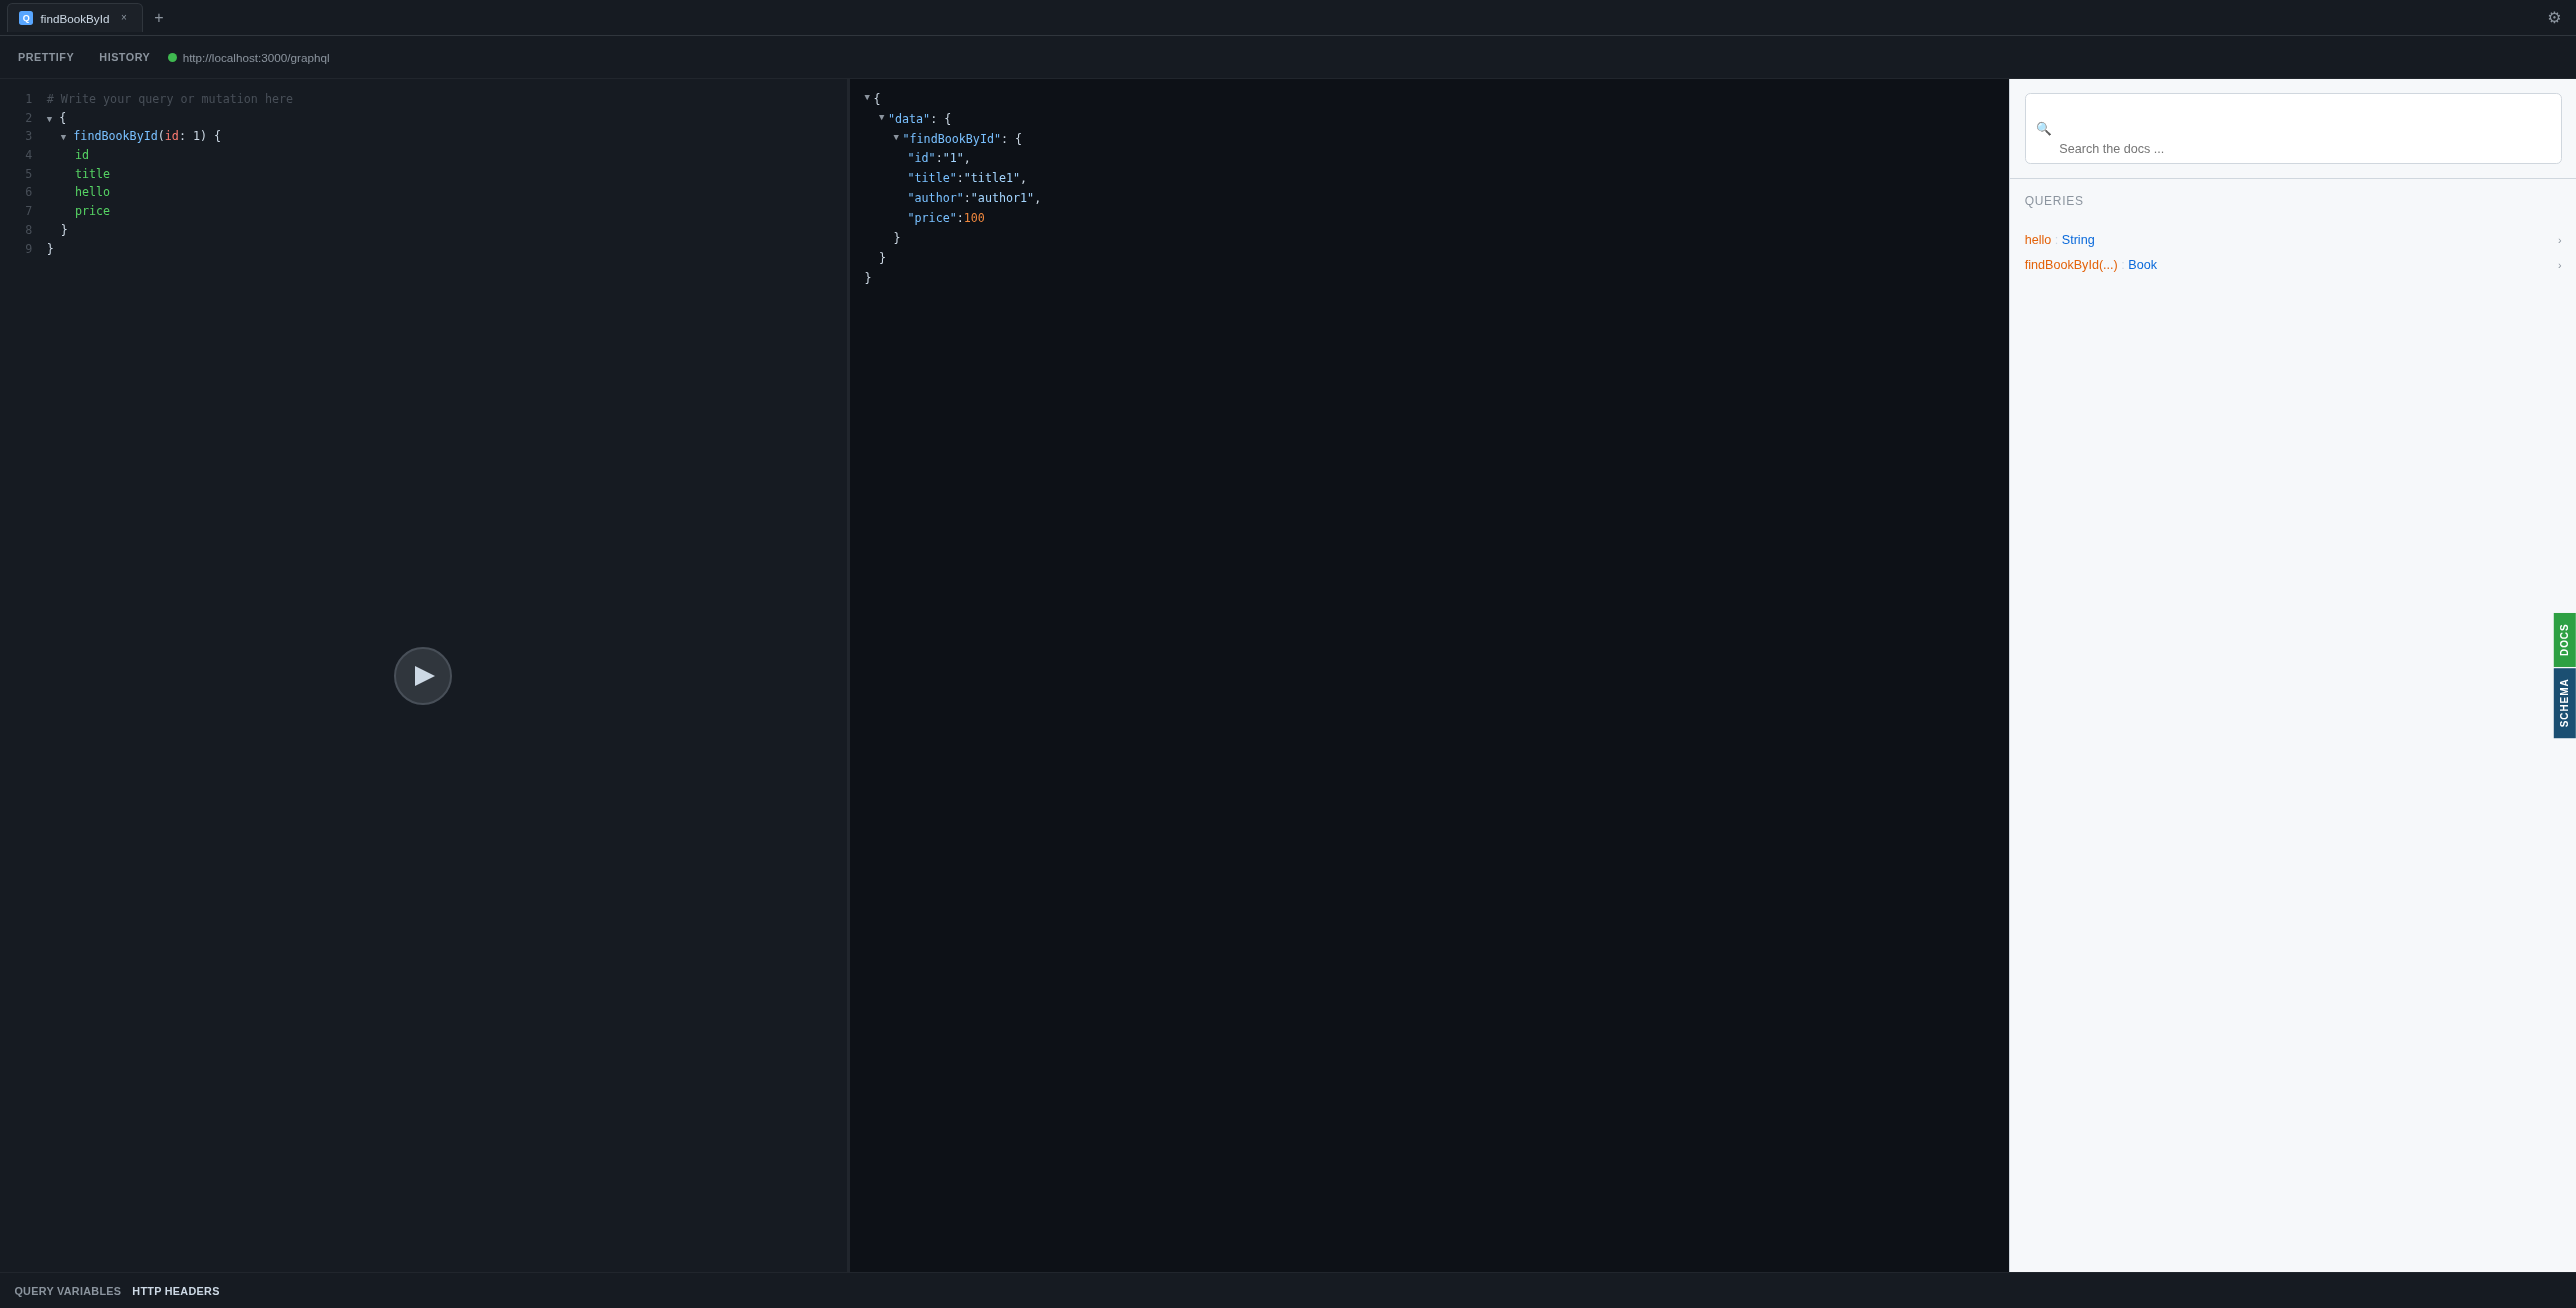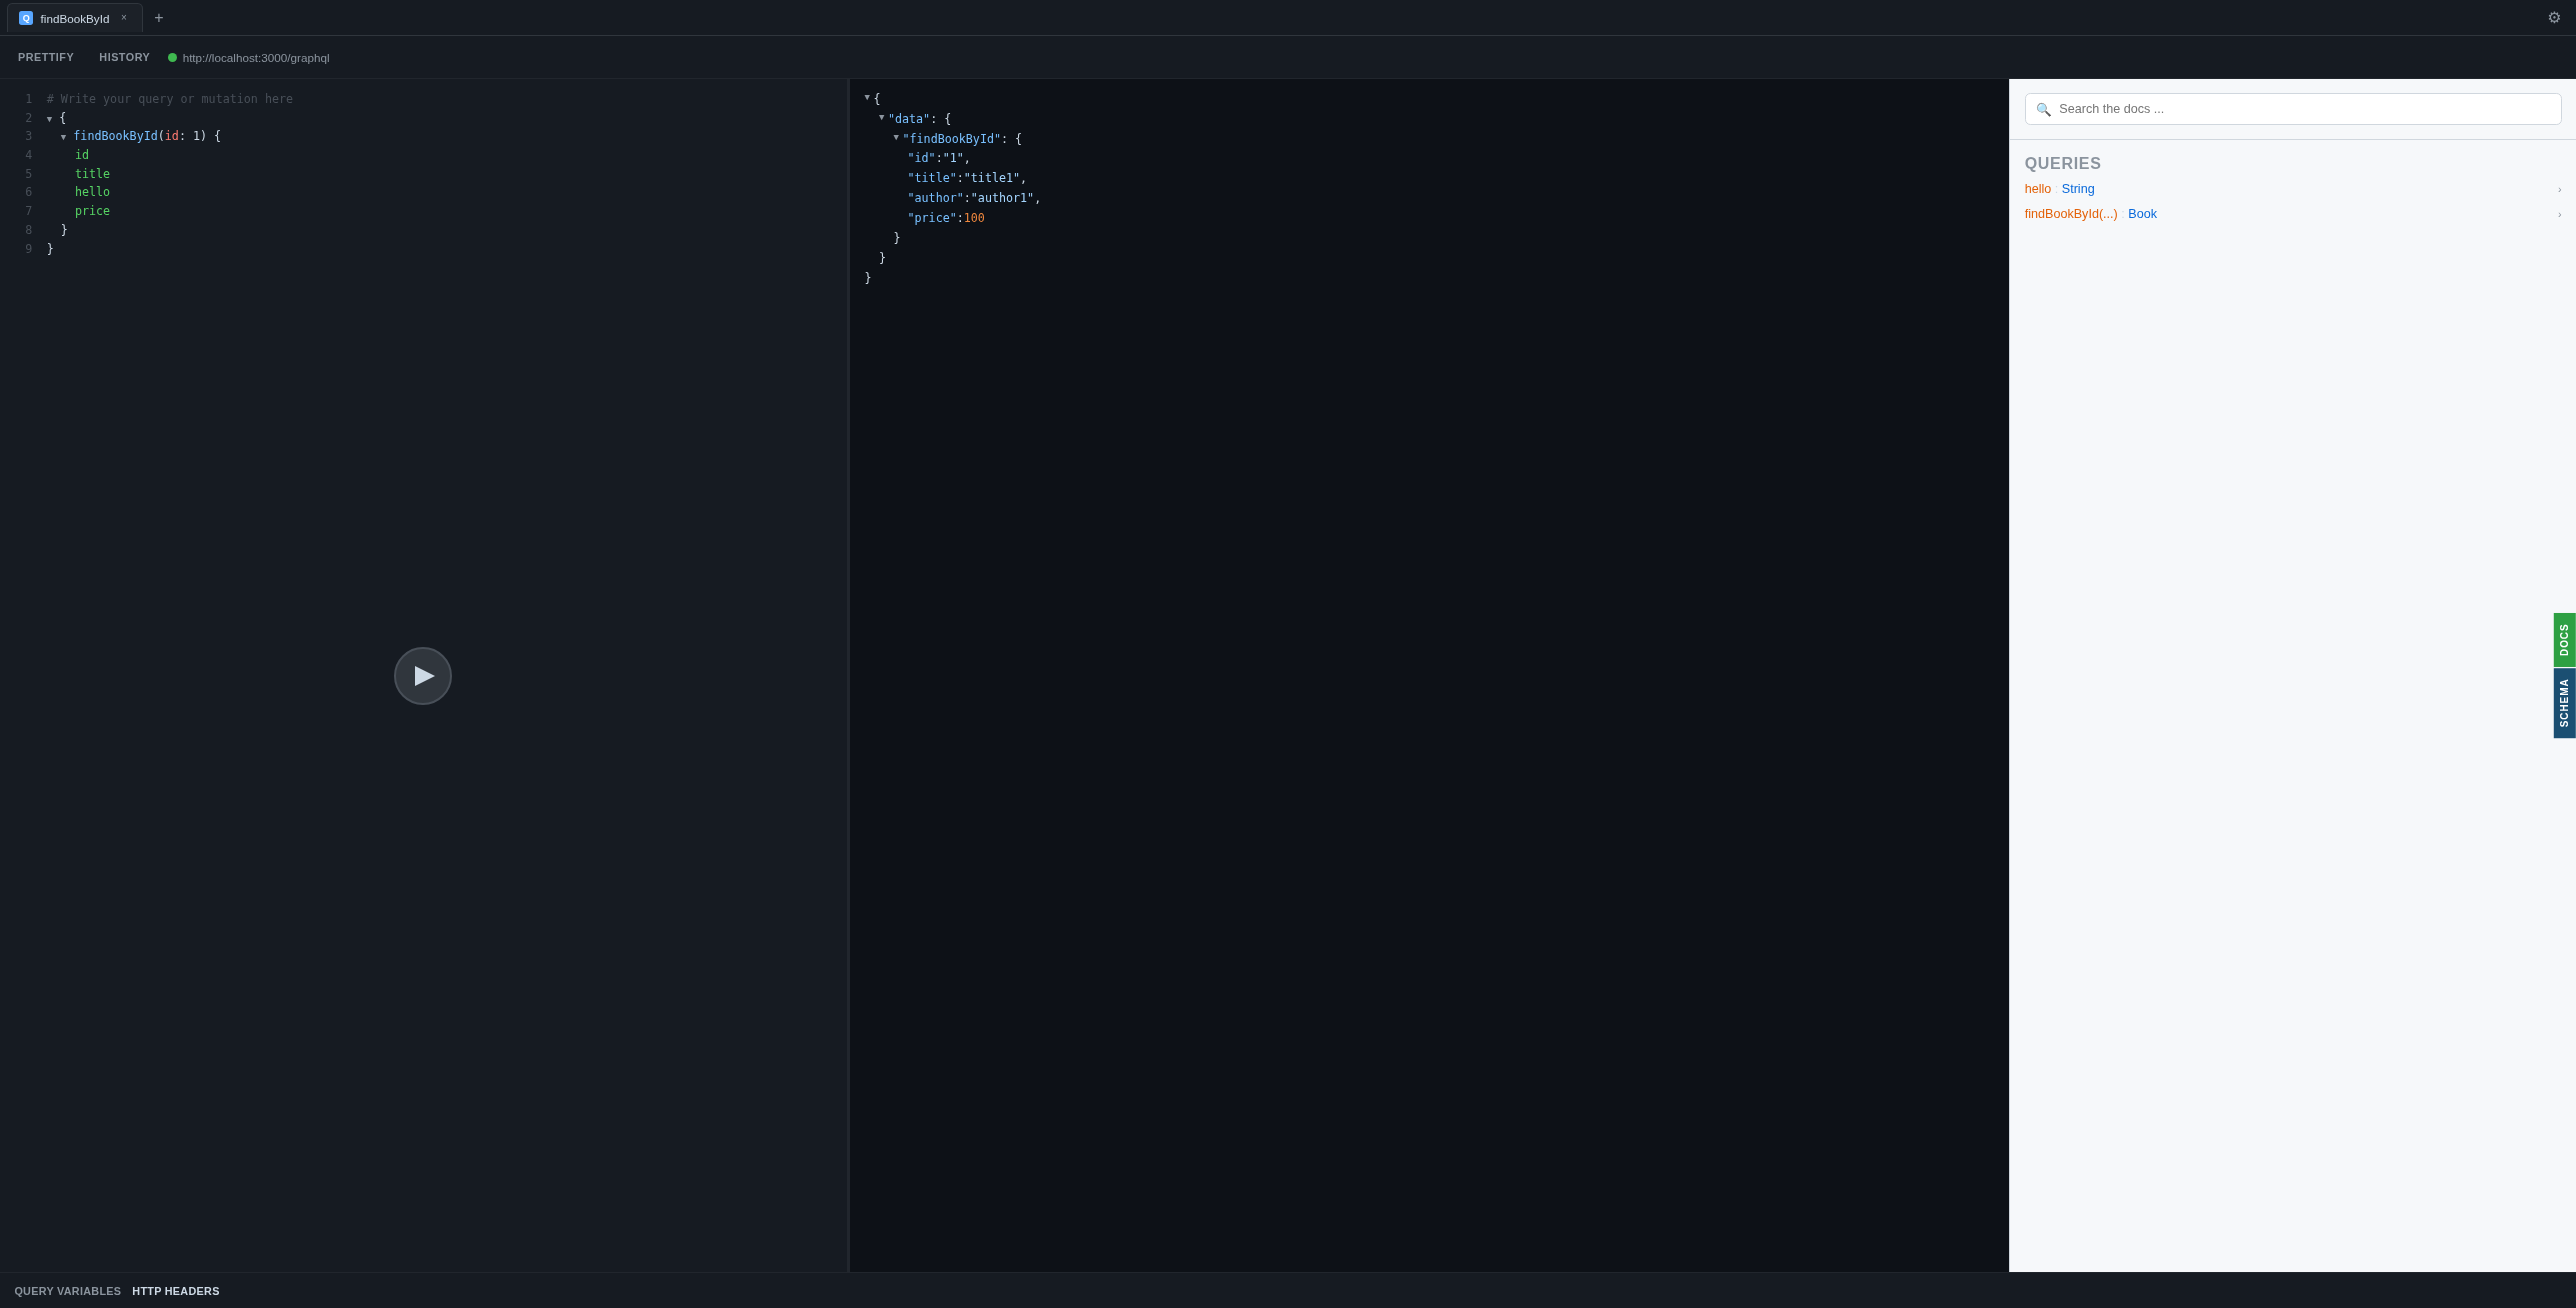--- a/index.html
+++ b/index.html
@@ -225,33 +225,34 @@
       padding: 7.2px 10.8px;
     }
     .search-icon-glyph { color: #8b949e; font-size: 12.6px; }
     .search-input {
       border: none;
       background: transparent;
       font-size: 12.6px;
       color: #8b949e;
       outline: none;
       width: 100%;
+      margin-top: 40px;
     }
 
     .queries-section {
       padding: 14.4px;
       flex: 1;
       overflow: auto;
     }
     .queries-label {
-      font-size: 16px;
-      font-weight: 700;
+      font-size: 12px;
+      font-weight: 400;
       color: #8b949e;
       letter-spacing: 0.7px;
-      margin-bottom: 4px;
+      margin-bottom: 20px;
     }
     .query-item {
       display: flex;
       align-items: center;
       justify-content: space-between;
       padding: 5.4px 0;
       cursor: pointer;
       font-size: 12.6px;
     }
     .query-name-orange { color: #e36209; }

